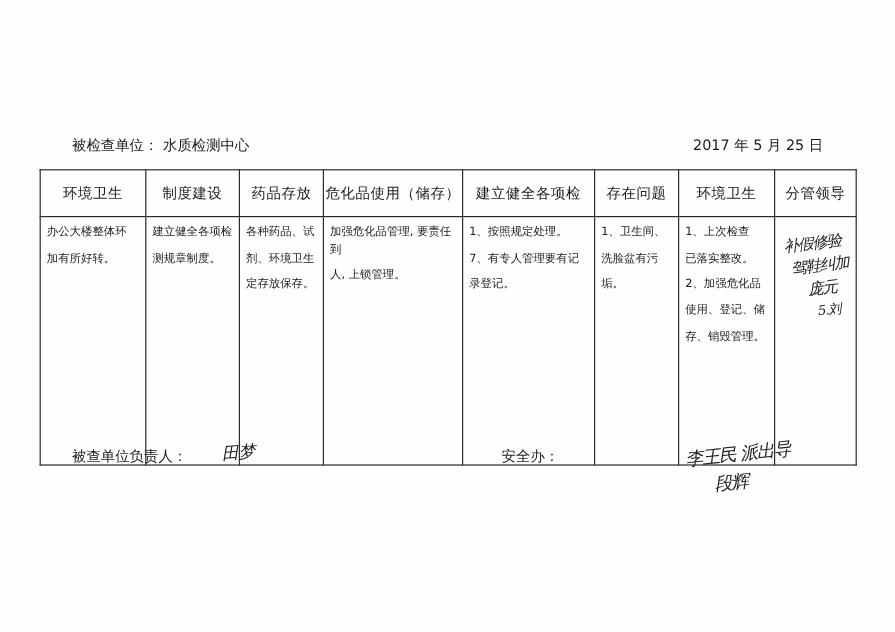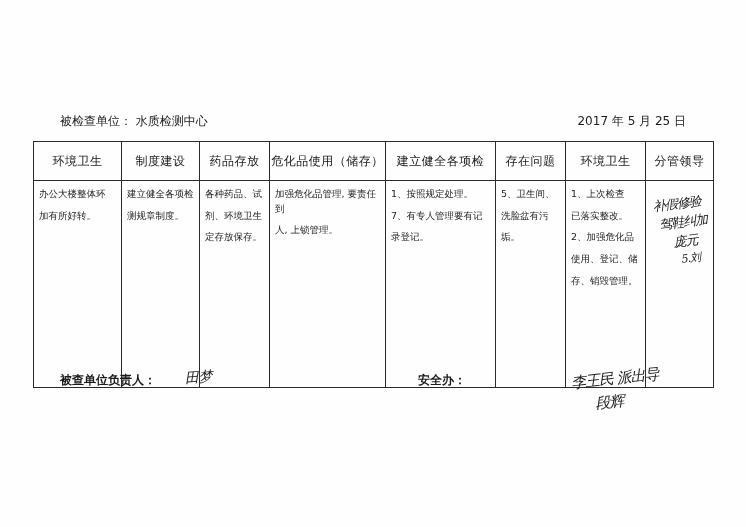--- a/index.html
+++ b/index.html
@@ -94,21 +94,20 @@
   .col6 { width: 80px; }
   .col7 { width: 68px; }
 
   .footer {
     position: absolute;
     top: 372px;
     left: 60px;
     width: 640px;
     height: 20px;
     font-size: 12px;
-    font-weight: bold;
   }
   .footer-left {
     position: absolute;
     left: 0;
     top: 0;
     white-space: nowrap;
   }
   .footer-mid {
     position: absolute;
     left: 358px;
@@ -210,21 +209,21 @@
         <td>
           <div class="cell-p">加强危化品管理, 要责任到</div>
           <div class="cell-p">人, 上锁管理。</div>
         </td>
         <td>
           <div class="cell-p">1、按照规定处理。</div>
           <div class="cell-p">7、有专人管理要有记</div>
           <div class="cell-p">录登记。</div>
         </td>
         <td>
-          <div class="cell-p">5、卫生间、</div>
+          <div class="cell-p">1、卫生间、</div>
           <div class="cell-p">洗脸盆有污</div>
           <div class="cell-p">垢。</div>
         </td>
         <td>
           <div class="cell-p">1、上次检查</div>
           <div class="cell-p">已落实整改。</div>
           <div class="cell-p">2、加强危化品</div>
           <div class="cell-p">使用、登记、储</div>
           <div class="cell-p">存、销毁管理。</div>
         </td>

